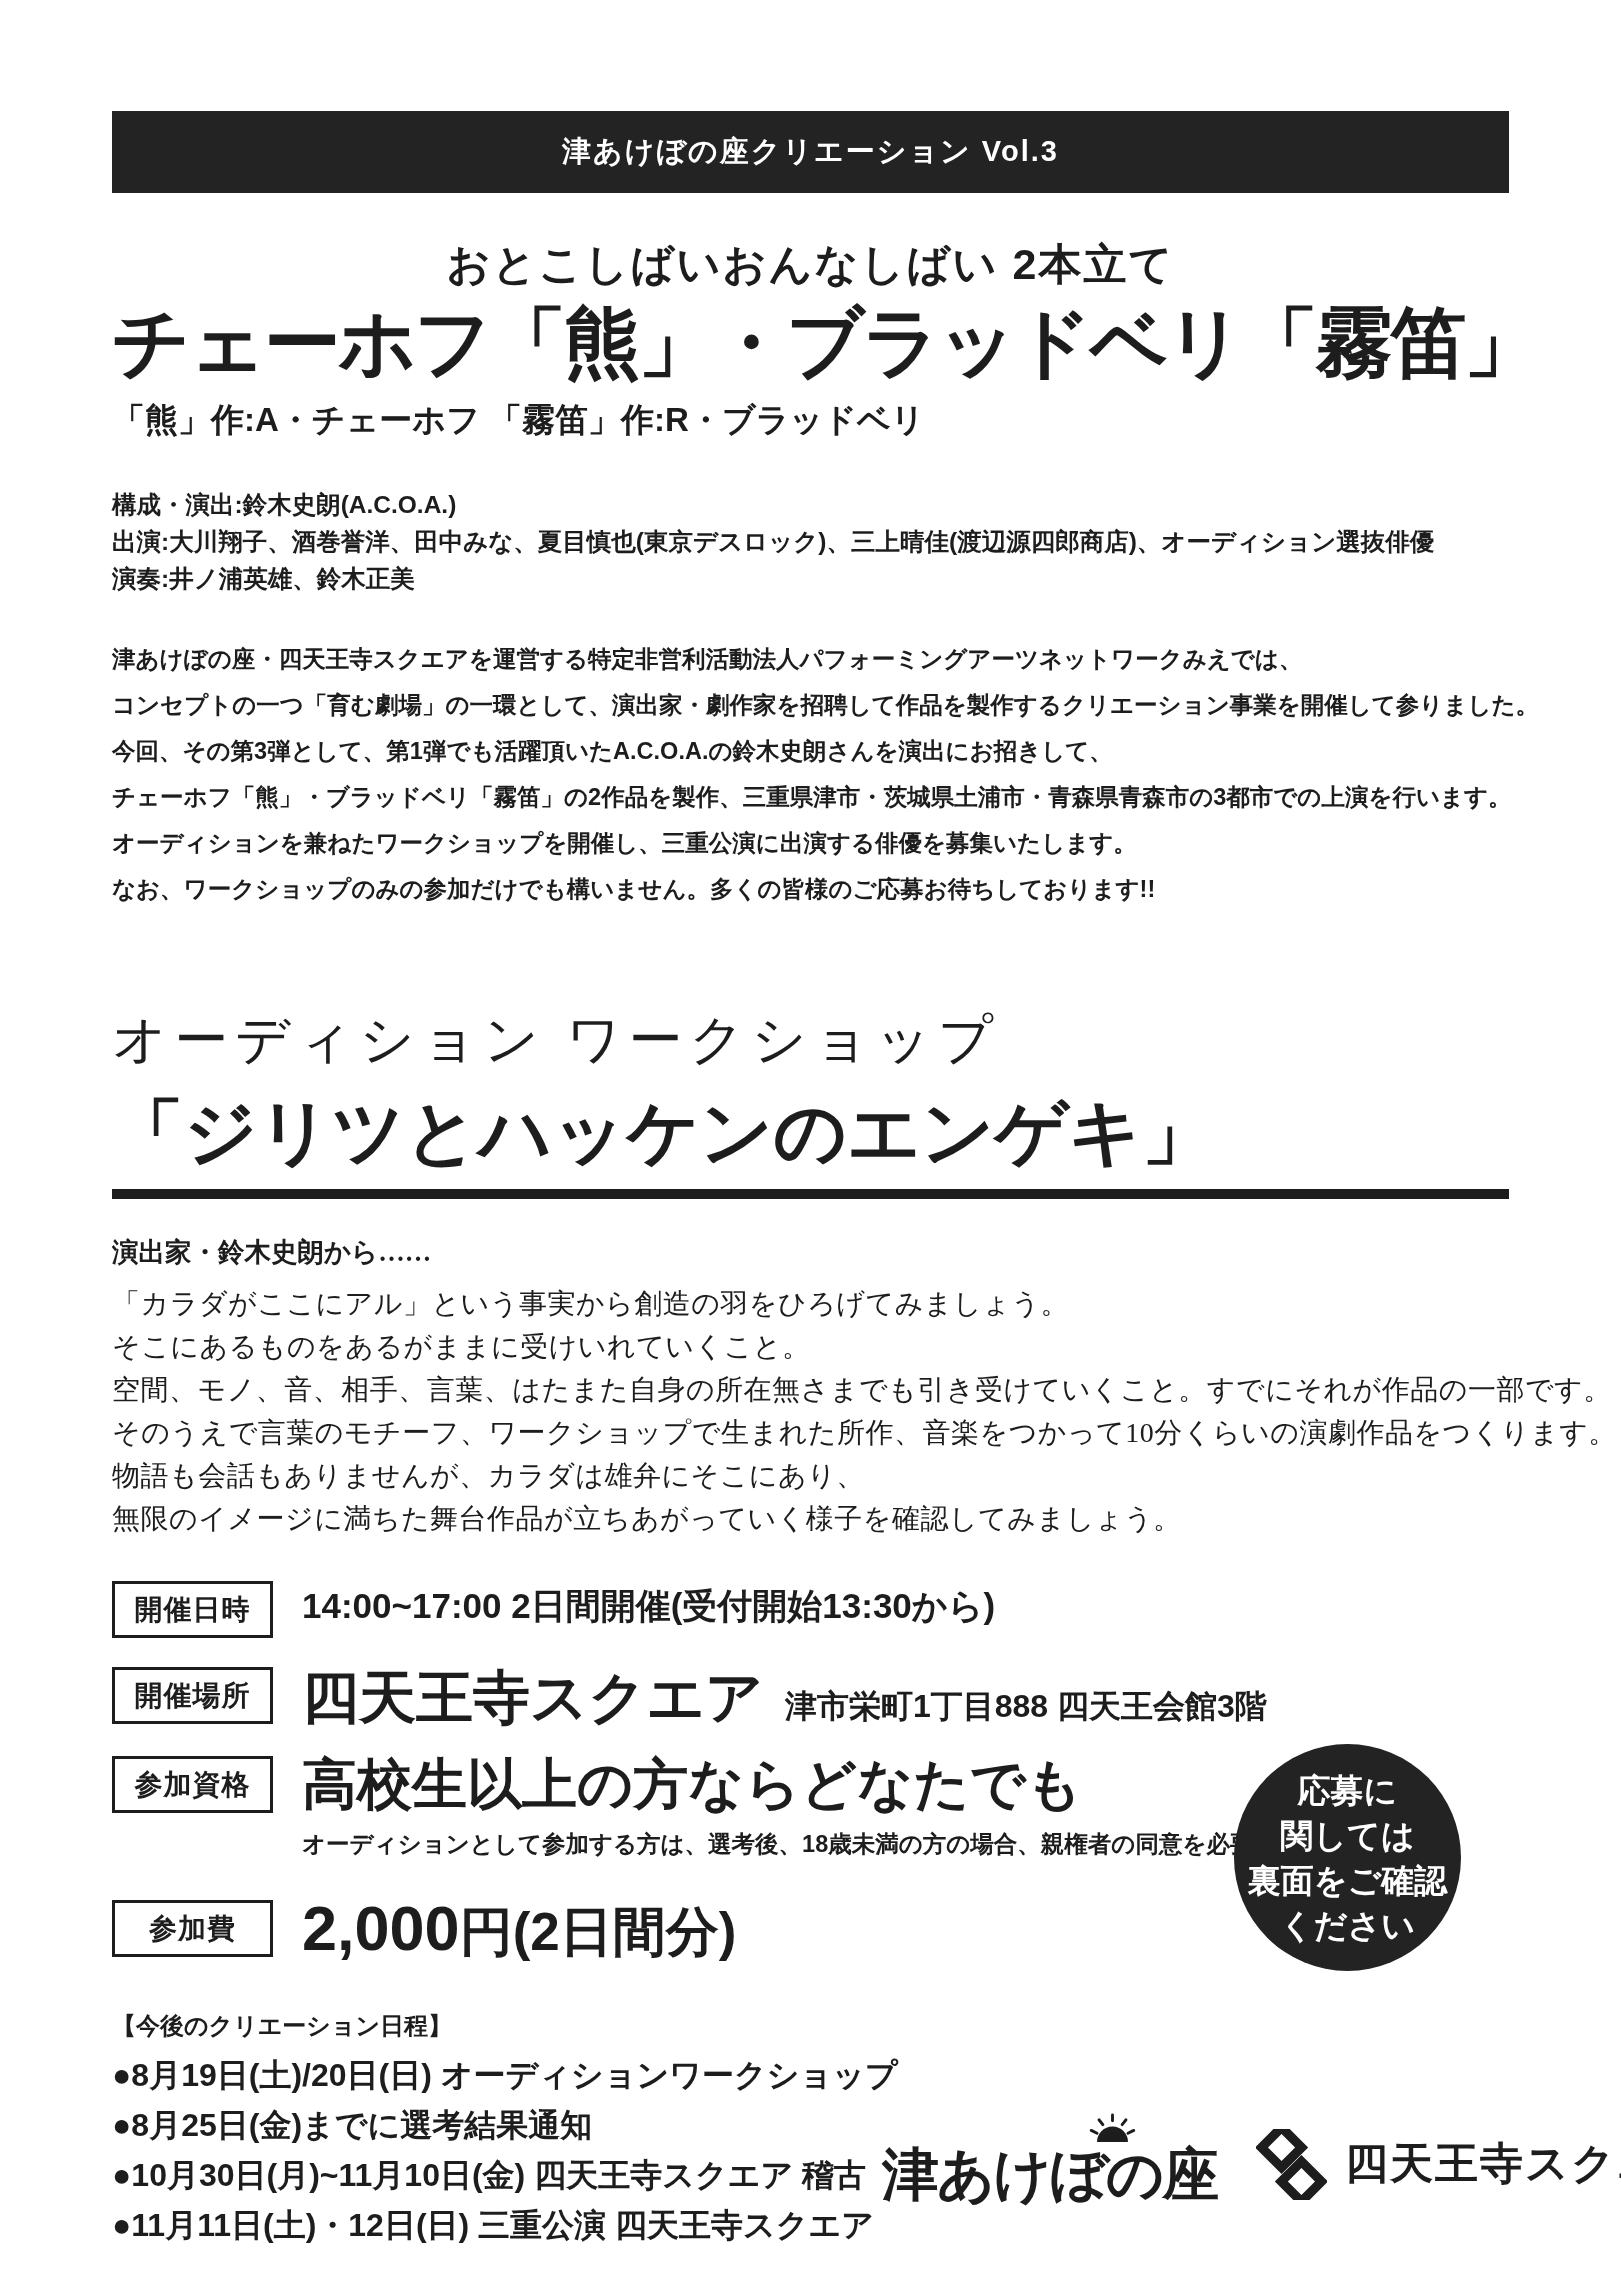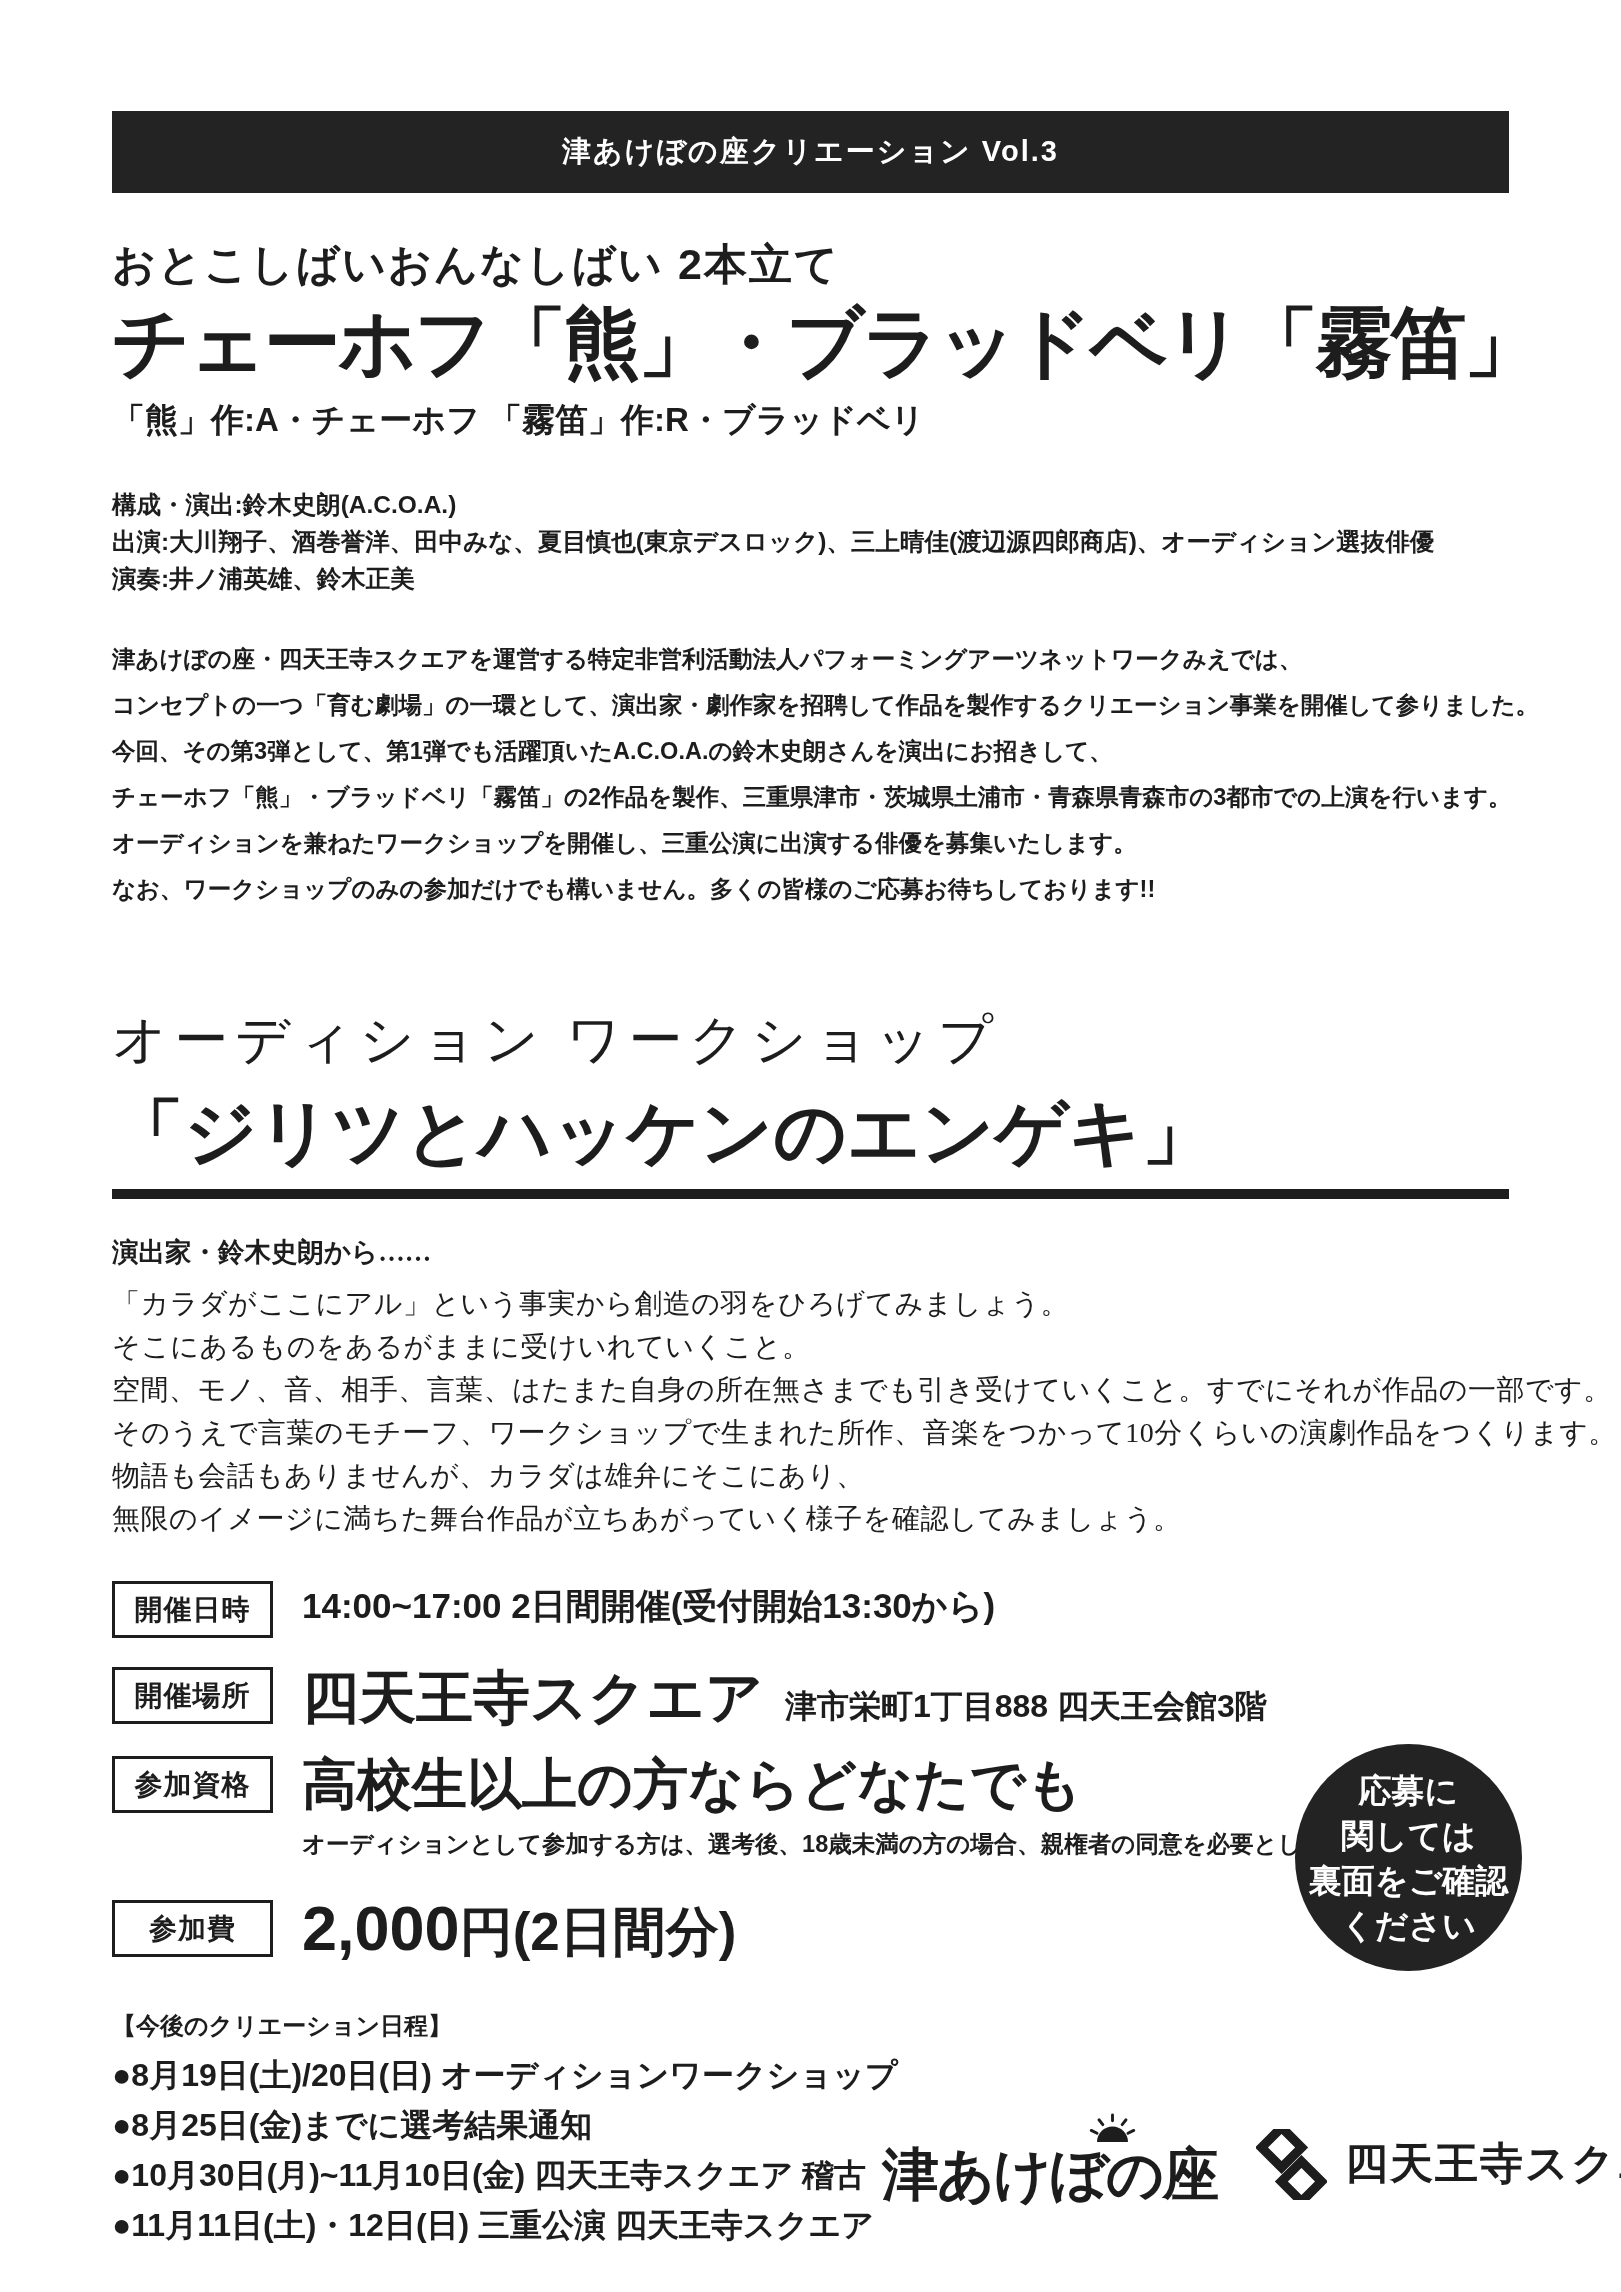--- a/index.html
+++ b/index.html
@@ -31,20 +31,21 @@
     letter-spacing: 2px;
   }
 
   
   .tagline {
     margin-top: 43px;
     font-size: 43px;
     font-weight: 800;
     letter-spacing: 2px;
     white-space: nowrap;
+    text-align: center;
   }
   .show-title {
     margin-top: 2px;
     font-size: 77px;
     font-weight: 800;
     letter-spacing: -2.9px;
     line-height: 1.2;
     white-space: nowrap;
   }
   .authors {
@@ -156,21 +157,21 @@
   .sched-list li {
     font-size: 32px;
     font-weight: 800;
     line-height: 50px;
     white-space: nowrap;
   }
 
   
   .badge {
     position: absolute;
-    left: 1295px;
+    left: 1234px;
     top: 1744px;
     width: 227px;
     height: 227px;
     border-radius: 50%;
     background: #232323;
     color: #ffffff;
     display: flex;
     flex-direction: column;
     align-items: center;
     justify-content: center;

